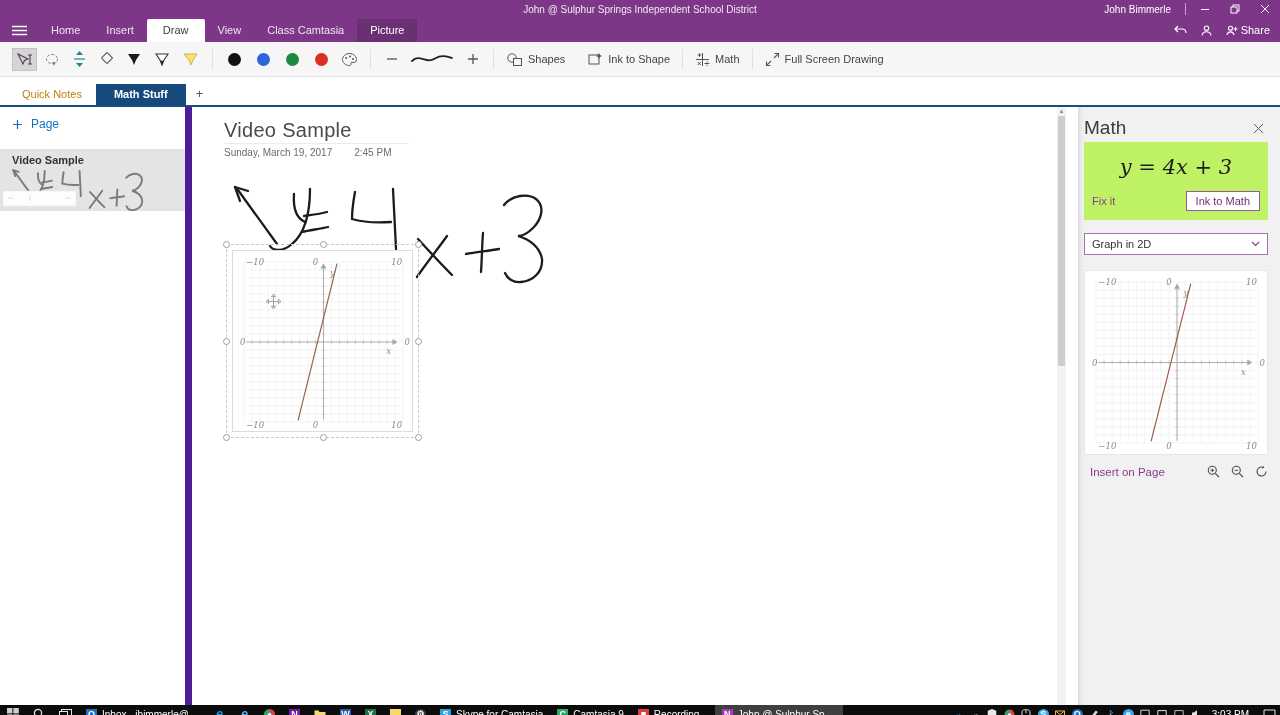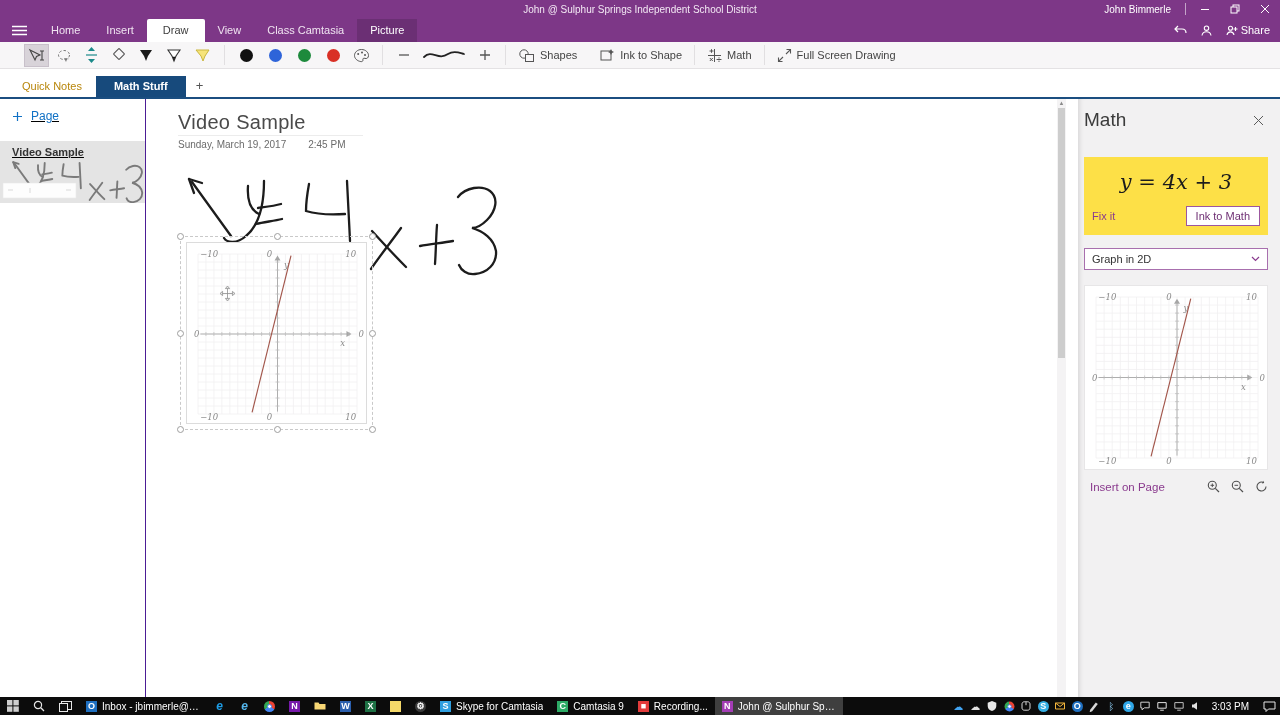--- a/index.html
+++ b/index.html
@@ -17,38 +17,38 @@
   
   .tabsrow { height:24px; background:#7d3787; display:flex; align-items:flex-end; position:relative; }
   .hamburger { width:38px; height:24px; display:flex; align-items:center; justify-content:center; }
   .rtab { color:#f0e4f1; font-size:11px; padding:5px 13px 6px; cursor:default; }
   .rtab.active { background:#fff; color:#3d3d3d; border-radius:2px 2px 0 0; padding:5px 16px 6px; }
   .rtab.contextual { background:rgba(0,0,0,.14); color:#fff; }
   .tabsrow .right2 { position:absolute; right:10px; top:0; height:24px; display:flex; align-items:center; gap:14px; color:#fff; }
   .share-lbl { font-size:11px; margin-left:3px; }
 
   
-  .toolbar { height:27px; background:#f7f6f7; border-bottom:1px solid #e4e2e4; display:flex; align-items:center; padding-left:22px; color:#4a4a4a; }
+  .toolbar { height:35px; background:#f7f6f7; border-bottom:1px solid #e4e2e4; display:flex; align-items:center; padding-left:10px; color:#4a4a4a; }
   .tbtn { height:23px; min-width:23px; display:flex; align-items:center; justify-content:center; padding:0 3px; margin:0 2px; }
   .tbtn.pressed { background:#d8d3d9; border:1px solid #c8c0ca; }
   .tdiv { width:1px; height:20px; background:#e1dfe1; margin:0 7px; }
   .dot { width:13px; height:13px; border-radius:50%; margin:0 8px; }
   .tlabel { font-size:11px; color:#444; margin-left:5px; white-space:nowrap; }
 
   
   .sectionrow { height:30px; background:#fff; display:flex; align-items:flex-end; border-bottom:2px solid #1b4e80; }
   .sec { font-size:11px; padding:4px 14px 5px; }
   .sec.quick { color:#b8860b;padding-left:22px; }
   .sec.active { background:#174a7c; color:#fff; font-weight:bold; padding:4px 18px 5px; }
   .sec.add { color:#555; font-size:13px; padding:3px 10px 4px; }
 
   
   .content { display:flex; height:598px; }
 
-  .sidebar { width:146px; border-right:1px solid #4c1d95; background:#fff; position:relative;text-decoration:underline; }
+  .sidebar { width:192px; border-right:7px solid #4c1d95; background:#fff; position:relative; }
   .addpage { display:flex; align-items:center; gap:8px; color:#1071c5; font-size:12px; padding:10px 0 10px 12px; }
   .pageitem { position:relative; height:62px; background:#e4e4e4; margin-top:8px; }
   .pageitem .ptitle { font-size:11px; font-weight:bold; color:#333; padding:5px 0 0 12px; }
   .thumbbox { position:absolute; left:0; top:18px; width:178px; height:44px; }
 
   .canvas { flex:1; background:#fff; position:relative; }
   .pagetitle { position:absolute; left:32px; top:12px; font-size:20px; font-weight:300; color:#4a4a4a; letter-spacing:.3px; }
   .titlerule { position:absolute; left:32px; top:36px; width:185px; height:1px; background:#ececec; }
   .daterow { position:absolute; left:32px; top:40px; font-size:10px; color:#6b6b6b; }
   .daterow .time { margin-left:22px; }
@@ -62,21 +62,21 @@
   .scrollcol { width:21px; background:#fff; position:relative; }
   .scrolltrack { position:absolute; left:0; top:0; width:9px; height:100%; background:#f4f3f4; }
   .scrollarrow { position:absolute; left:0; top:1px; width:9px; text-align:center; font-size:6px; color:#8a8a8a; }
   .scrollthumb { position:absolute; left:1px; top:9px; width:7px; height:250px; background:#cdcdcd; }
 
   
   .mathpanel { width:202px; background:#f2f1f2; box-shadow:inset 6px 0 6px -6px rgba(0,0,0,.18); padding:0 12px 0 6px; position:relative; }
   .mp-head { display:flex; align-items:center; justify-content:space-between; margin-top:10px; }
   .mp-title { font-size:19px; font-weight:300; color:#3b3b3b; }
   .mp-close { color:#5a5a5a; font-size:14px; padding:2px 4px; }
-  .mp-card { background:#fde047; margin-top:26px; }
+  .mp-card { background:#bef264; margin-top:3px; }
   .mp-eq { text-align:center; font-family:"DejaVu Serif",serif; font-style:italic; font-size:21px; color:#1c1c1c; padding:13px 0 10px; }
   .mp-actions { display:flex; align-items:center; justify-content:space-between; padding:2px 8px 9px 8px; }
   .fixit { color:#8a3a8e; font-size:11px; }
   .inkmath { border:1px solid #9c57a0; color:#6e2f73; background:#fff; font-size:11px; padding:3px 9px; }
   .mp-select { margin-top:13px; height:22px; background:#fff; border:1px solid #a86fae; display:flex; align-items:center; justify-content:space-between; padding:0 7px; font-size:11px; color:#333; }
   .mp-graphcard { margin-top:15px; background:#fff; border:1px solid #e7e6e7; height:185px; }
   .mp-insertrow { display:flex; align-items:center; margin-top:10px; }
   .insertlink { color:#8a3a8e; font-size:11.5px; flex:1; padding-left:6px; }
   .mp-ico { margin-left:11px; color:#4f4f4f; }
 

